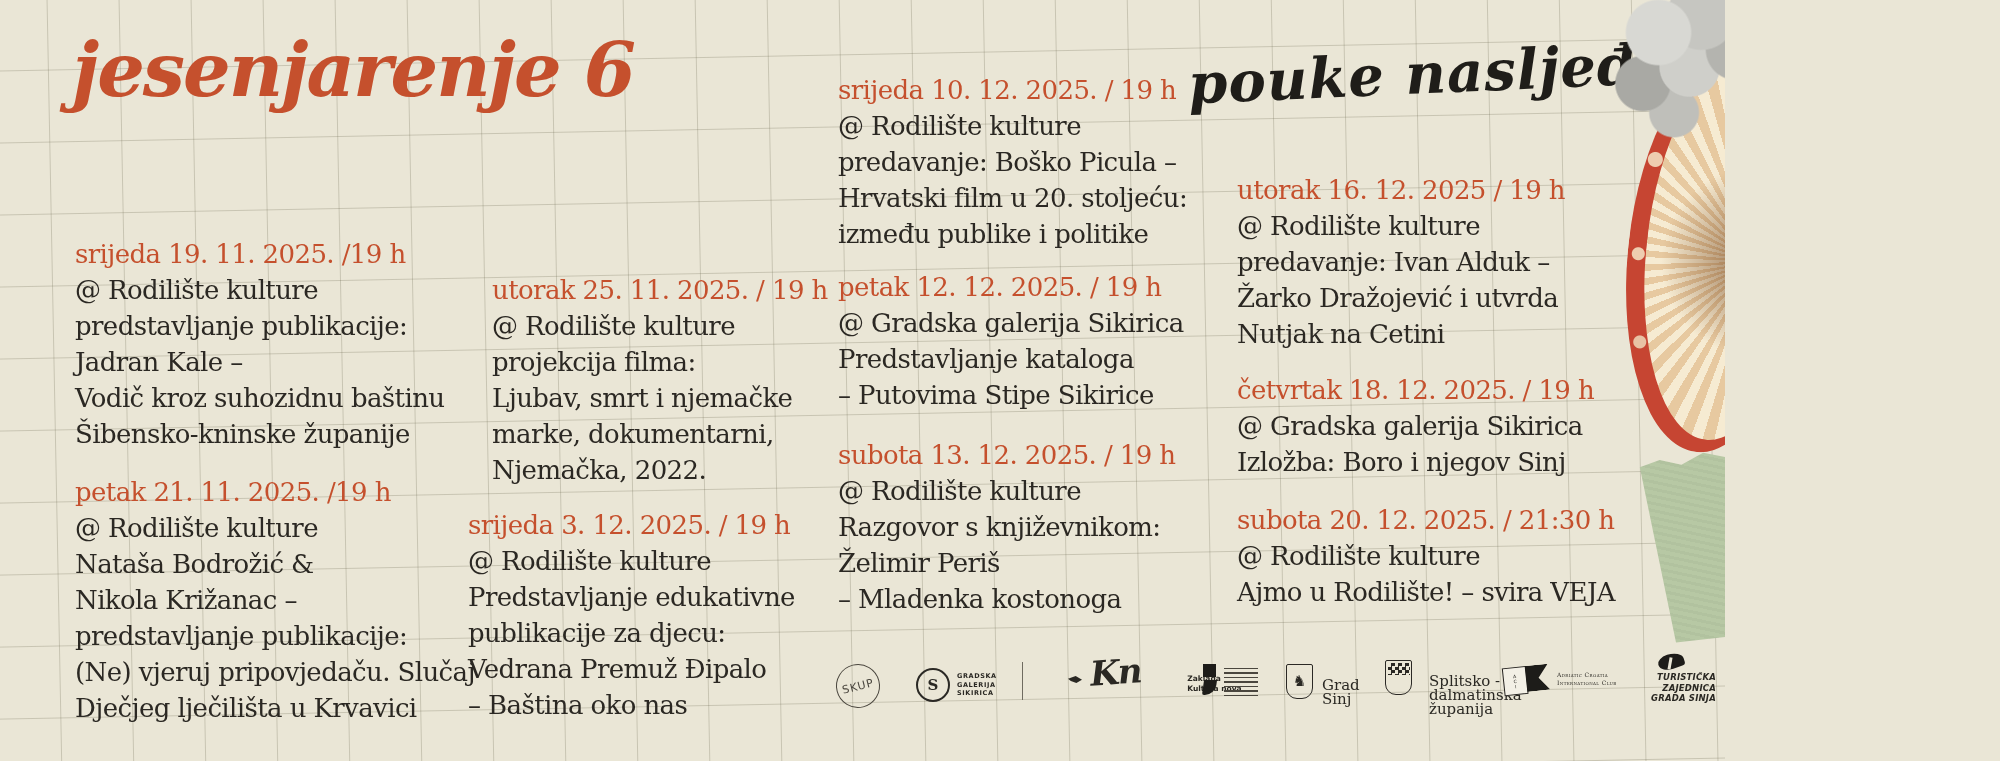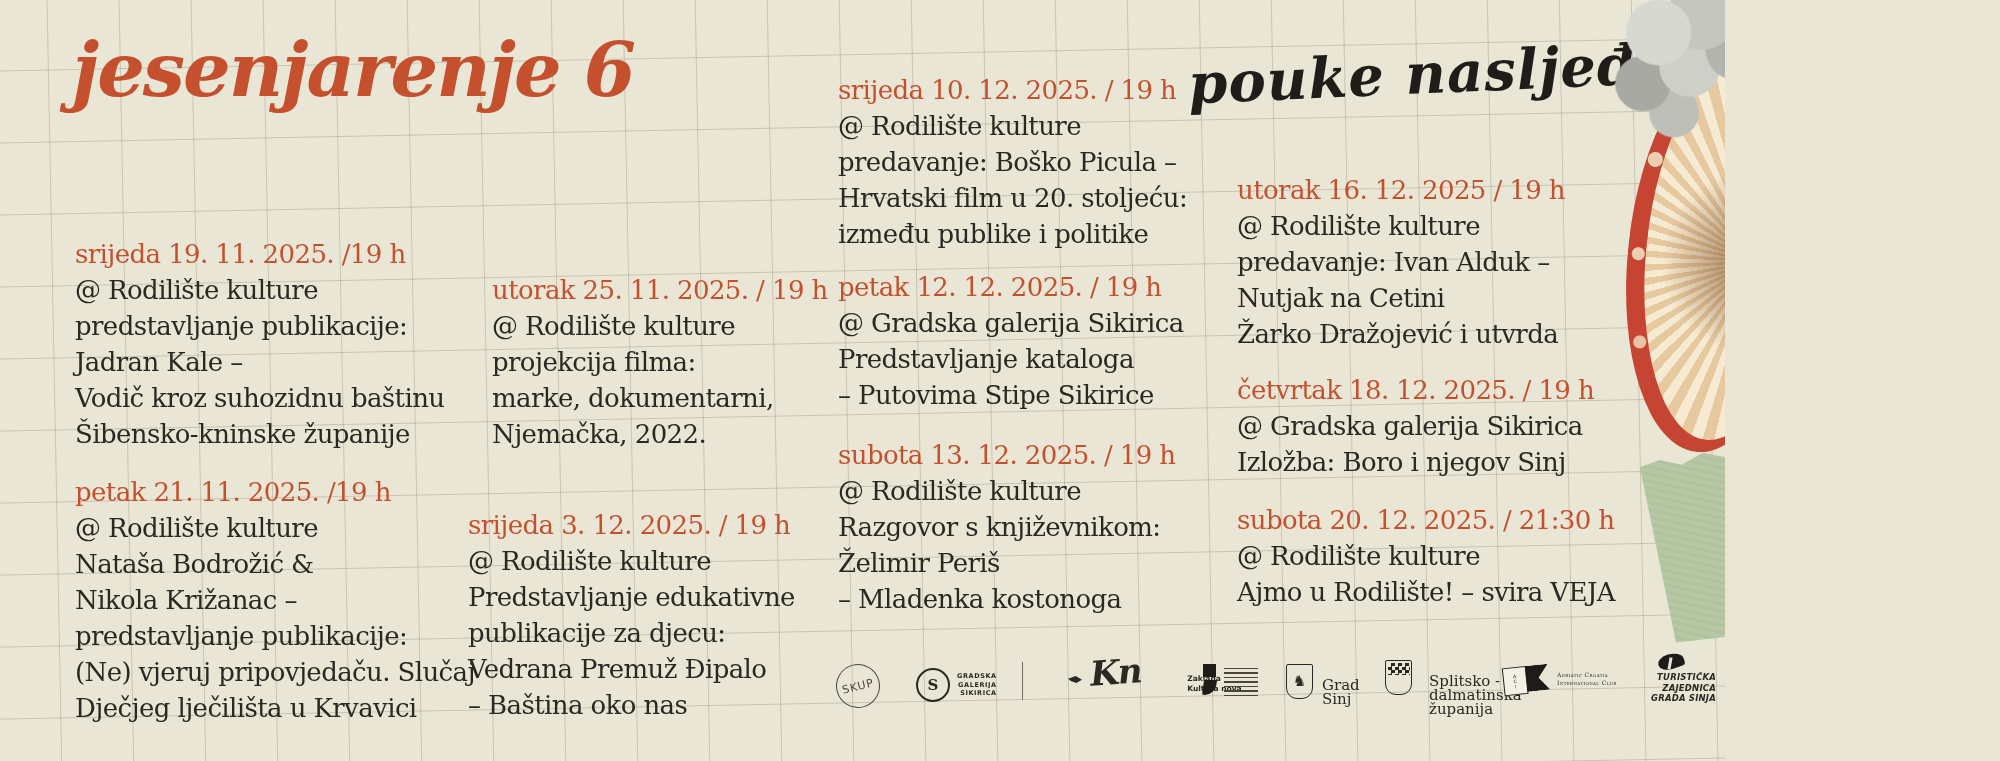--- a/index.html
+++ b/index.html
@@ -25,21 +25,21 @@
   .logos{position:absolute;left:0;top:0;z-index:4;width:2000px;height:761px;pointer-events:none;}
   .logo{position:absolute;color:#2a2823;}
   .stamp{left:836px;top:664px;width:42px;height:42px;border:1.6px solid #4a463e;border-radius:50%;
          transform:rotate(-14deg);display:flex;align-items:center;justify-content:center;
          font-family:"DejaVu Sans",sans-serif;font-size:11px;letter-spacing:1px;color:#4a463e;}
   .ggs{left:916px;top:668px;display:flex;align-items:center;gap:7px;}
   .ggs-circle{width:30px;height:30px;border:2.5px solid #2b2925;border-radius:50%;
               display:flex;align-items:center;justify-content:center;
               font-size:15px;font-weight:700;}
   .ggs-text{font-family:"DejaVu Sans",sans-serif;font-size:6.5px;font-weight:700;
-            letter-spacing:.6px;line-height:8.5px;text-align:right;}
+            letter-spacing:.6px;line-height:8.5px;}
   .logo-divider{left:1022px;top:662px;width:1px;height:38px;background:#6f6b60;}
   .kn{left:1068px;top:652px;display:flex;align-items:flex-start;gap:8px;}
   .kn-tick{width:14px;height:7px;margin-top:24px;background:#2a2823;
            clip-path:polygon(0 40%,55% 0,100% 55%,60% 100%,20% 70%);}
   .kn-mark{font-size:34px;font-style:italic;font-weight:700;letter-spacing:-2px;transform:rotate(-4deg);}
   .kn-text{font-family:"DejaVu Sans",sans-serif;font-size:7.5px;font-weight:700;
            line-height:10px;margin-top:22px;margin-left:39px;}
   .semi{left:1203px;top:664px;}
   .semi-square{width:13px;height:13px;background:#1d1c19;}
   .semi-comma{width:13px;height:15px;background:#1d1c19;margin-top:3px;
@@ -172,20 +172,21 @@
     <div class="line">Nikola Križanac –</div>
     <div class="line">predstavljanje publikacije:</div>
     <div class="line">(Ne) vjeruj pripovjedaču. Slučaj</div>
     <div class="line">Dječjeg lječilišta u Krvavici</div>
   </div>
 
   <div class="event" style="left:492px;top:272px">
     <div class="date">utorak 25. 11. 2025. / 19 h</div>
     <div class="line">@ Rodilište kulture</div>
     <div class="line">projekcija filma:</div>
+    <div class="line">Ljubav, smrt i njemačke</div>
     <div class="line">marke, dokumentarni,</div>
     <div class="line">Njemačka, 2022.</div>
   </div>
   <div class="event" style="left:468px;top:507px">
     <div class="date">srijeda 3. 12. 2025. / 19 h</div>
     <div class="line">@ Rodilište kulture</div>
     <div class="line">Predstavljanje edukativne</div>
     <div class="line">publikacije za djecu:</div>
     <div class="line">Vedrana Premuž Đipalo</div>
     <div class="line">– Baština oko nas</div>
@@ -209,22 +210,22 @@
     <div class="line">@ Rodilište kulture</div>
     <div class="line">Razgovor s književnikom:</div>
     <div class="line">Želimir Periš</div>
     <div class="line">– Mladenka kostonoga</div>
   </div>
 
   <div class="event" style="left:1237px;top:172px">
     <div class="date">utorak 16. 12. 2025 / 19 h</div>
     <div class="line">@ Rodilište kulture</div>
     <div class="line">predavanje: Ivan Alduk –</div>
+    <div class="line">Žarko Dražojević i utvrda</div>
     <div class="line">Nutjak na Cetini</div>
-    <div class="line">Žarko Dražojević i utvrda</div>
   </div>
   <div class="event" style="left:1237px;top:372px">
     <div class="date">četvrtak 18. 12. 2025. / 19 h</div>
     <div class="line">@ Gradska galerija Sikirica</div>
     <div class="line">Izložba: Boro i njegov Sinj</div>
   </div>
   <div class="event" style="left:1237px;top:502px">
     <div class="date">subota 20. 12. 2025. / 21:30 h</div>
     <div class="line">@ Rodilište kulture</div>
     <div class="line">Ajmo u Rodilište! – svira VEJA</div>

